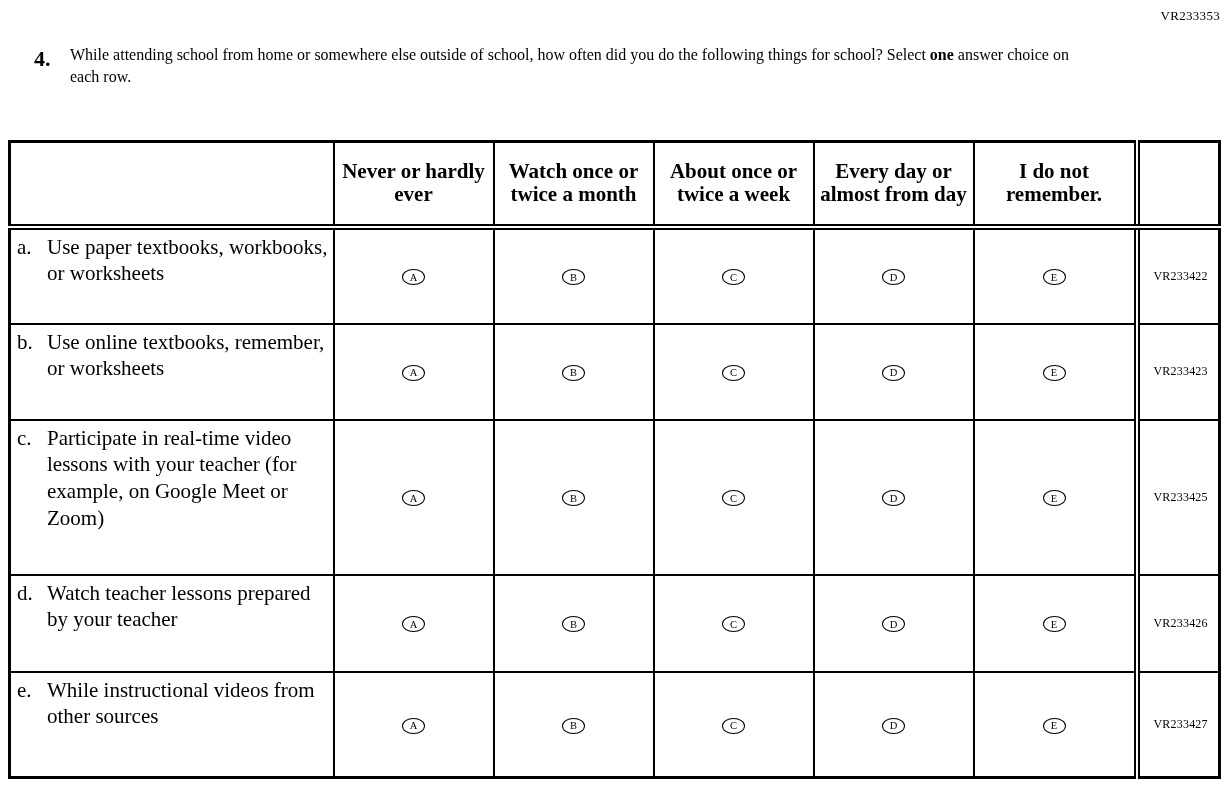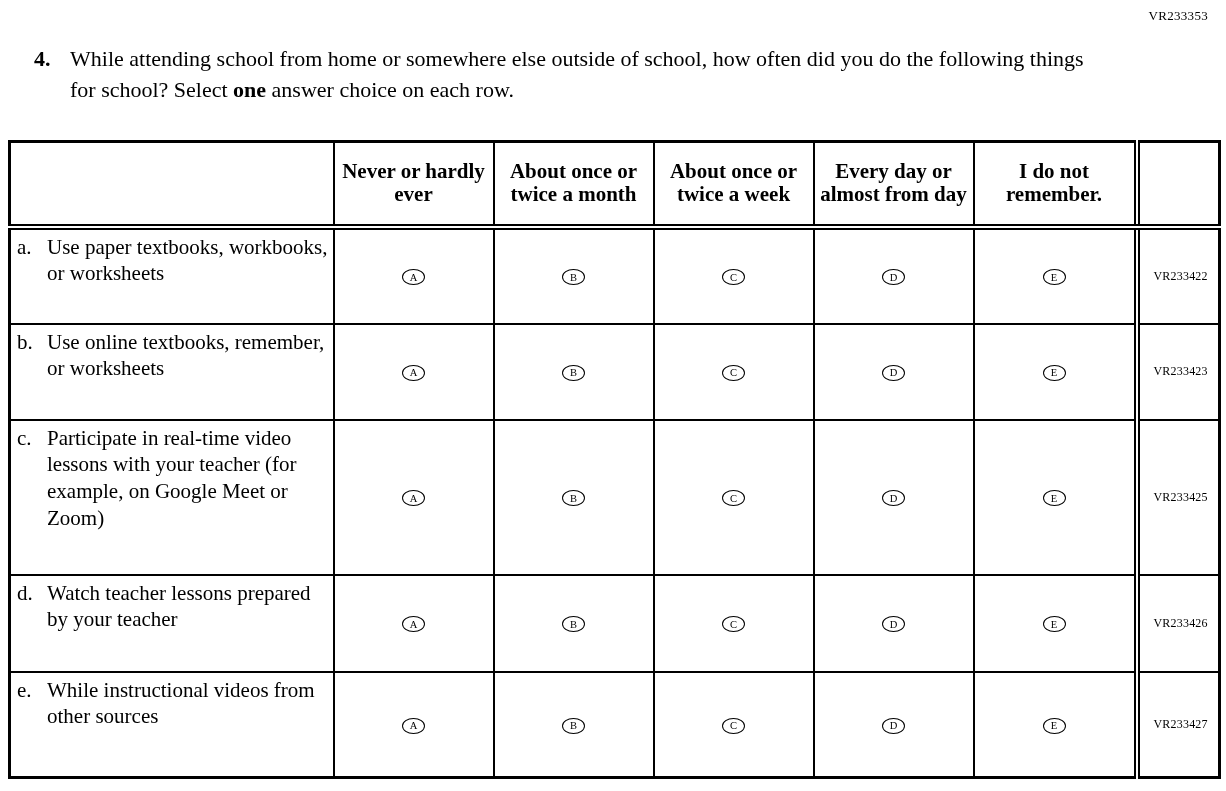--- a/index.html
+++ b/index.html
@@ -10,41 +10,41 @@
     background: #ffffff;
     color: #000000;
     font-family: "Liberation Serif", serif;
     position: relative;
     overflow: hidden;
   }
 
   .top-code {
     position: absolute;
     top: 8px;
-    right: 18px;
+    right: 6px;
     font-size: 13px;
     letter-spacing: 0.3px;
   }
 
   .question {
     position: absolute;
     top: 44px;
     left: 34px;
     display: flex;
     align-items: flex-start;
   }
   .q-num {
     font-weight: bold;
     font-size: 22px;
     width: 36px;
     flex: 0 0 36px;
     line-height: 1.4;
   }
   .q-text {
-    font-size: 22px;
+    font-size: 16px;
     line-height: 1.4;
     max-width: 1020px;
   }
   .q-text .bold { font-weight: bold; }
 
   table.survey {
     position: absolute;
     top: 140px;
     left: 8px;
     width: 1210px;
@@ -131,21 +131,21 @@
     <col style="width:160px">
     <col style="width:160px">
     <col style="width:160px">
     <col style="width:163px">
     <col style="width:83px">
   </colgroup>
   <thead>
     <tr class="r-hdr">
       <th></th>
       <th>Never or hardly ever</th>
-      <th>About once or twice a month</th>
+      <th>Watch once or twice a month</th>
       <th>About once or twice a week</th>
       <th>Every day or almost from day</th>
       <th>I do not remember.</th>
       <th class="code-col"></th>
     </tr>
   </thead>
   <tbody>
     <tr class="r-a">
       <td class="label-cell">
         <div class="label-inner">

